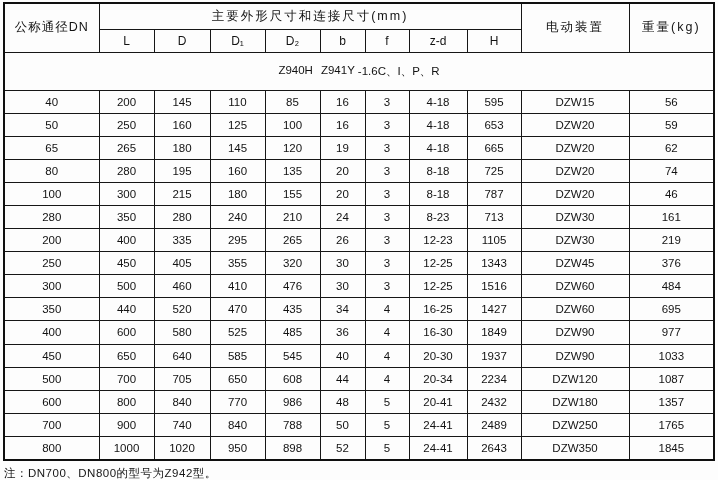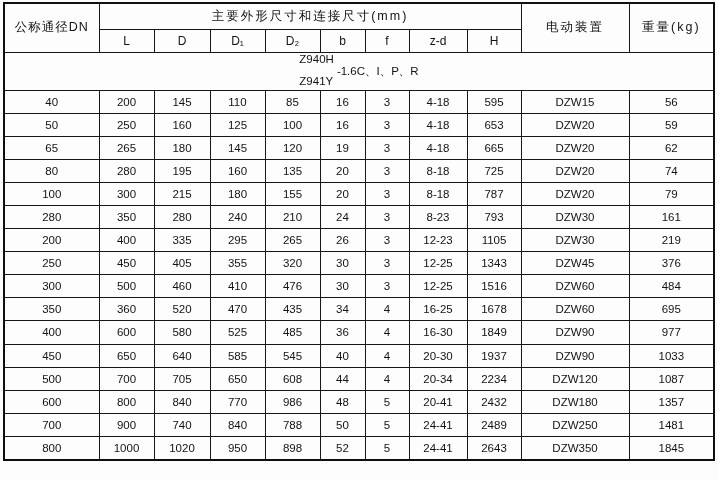--- a/index.html
+++ b/index.html
@@ -46,21 +46,21 @@
     height: 38px;
     font-size: 11.5px;
   }
   .model-wrap {
     display: inline-flex;
     align-items: center;
     gap: 3px;
   }
   .model-stack {
     display: inline-flex;
-    flex-direction: column;
+    flex-direction: row;
     line-height: 1.2;
     text-align: left;
     gap: 8px;
   }
   tbody td {
     height: 23.1px;
     font-size: 11.5px;
   }
   .note {
     margin: 5px 0 0 1px;
@@ -173,32 +173,32 @@
           <td>100</td>
           <td>300</td>
           <td>215</td>
           <td>180</td>
           <td>155</td>
           <td>20</td>
           <td>3</td>
           <td>8-18</td>
           <td>787</td>
           <td>DZW20</td>
-          <td>79</td>
+          <td>46</td>
         </tr>
         <tr>
           <td>280</td>
           <td>350</td>
           <td>280</td>
           <td>240</td>
           <td>210</td>
           <td>24</td>
           <td>3</td>
           <td>8-23</td>
-          <td>793</td>
+          <td>713</td>
           <td>DZW30</td>
           <td>161</td>
         </tr>
         <tr>
           <td>200</td>
           <td>400</td>
           <td>335</td>
           <td>295</td>
           <td>265</td>
           <td>26</td>
@@ -229,28 +229,28 @@
           <td>476</td>
           <td>30</td>
           <td>3</td>
           <td>12-25</td>
           <td>1516</td>
           <td>DZW60</td>
           <td>484</td>
         </tr>
         <tr>
           <td>350</td>
-          <td>360</td>
+          <td>440</td>
           <td>520</td>
           <td>470</td>
           <td>435</td>
           <td>34</td>
           <td>4</td>
           <td>16-25</td>
-          <td>1678</td>
+          <td>1427</td>
           <td>DZW60</td>
           <td>695</td>
         </tr>
         <tr>
           <td>400</td>
           <td>600</td>
           <td>580</td>
           <td>525</td>
           <td>485</td>
           <td>36</td>
@@ -303,30 +303,31 @@
           <td>700</td>
           <td>900</td>
           <td>740</td>
           <td>840</td>
           <td>788</td>
           <td>50</td>
           <td>5</td>
           <td>24-41</td>
           <td>2489</td>
           <td>DZW250</td>
-          <td>1481</td>
+          <td>1765</td>
         </tr>
         <tr>
           <td>800</td>
           <td>1000</td>
           <td>1020</td>
           <td>950</td>
           <td>898</td>
           <td>52</td>
           <td>5</td>
           <td>24-41</td>
           <td>2643</td>
           <td>DZW350</td>
           <td>1845</td>
         </tr>
       </tbody>
   </table>
+  <div class="note">注：DN700、DN800的型号为Z942型。</div>
 </div>
 
 </body></html>

